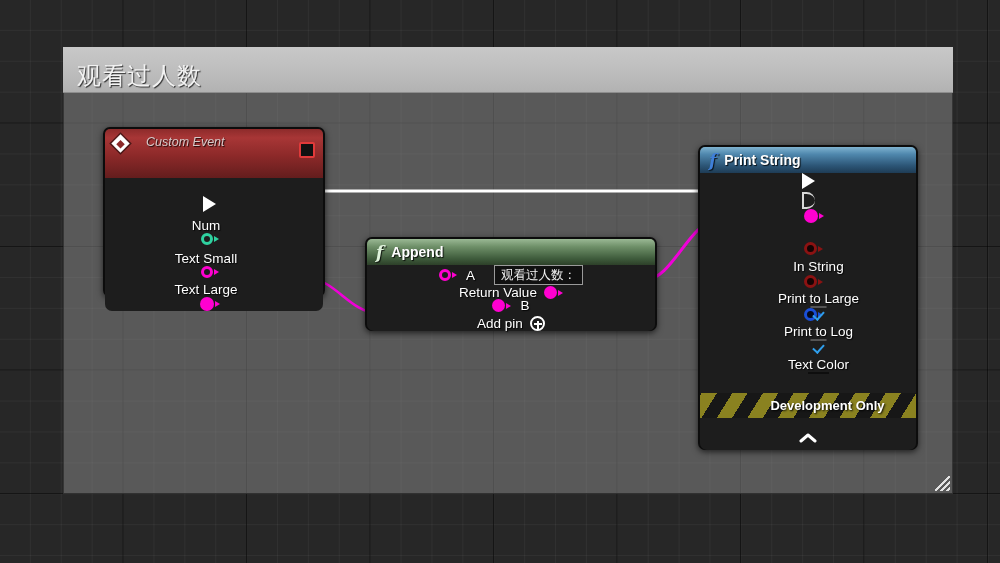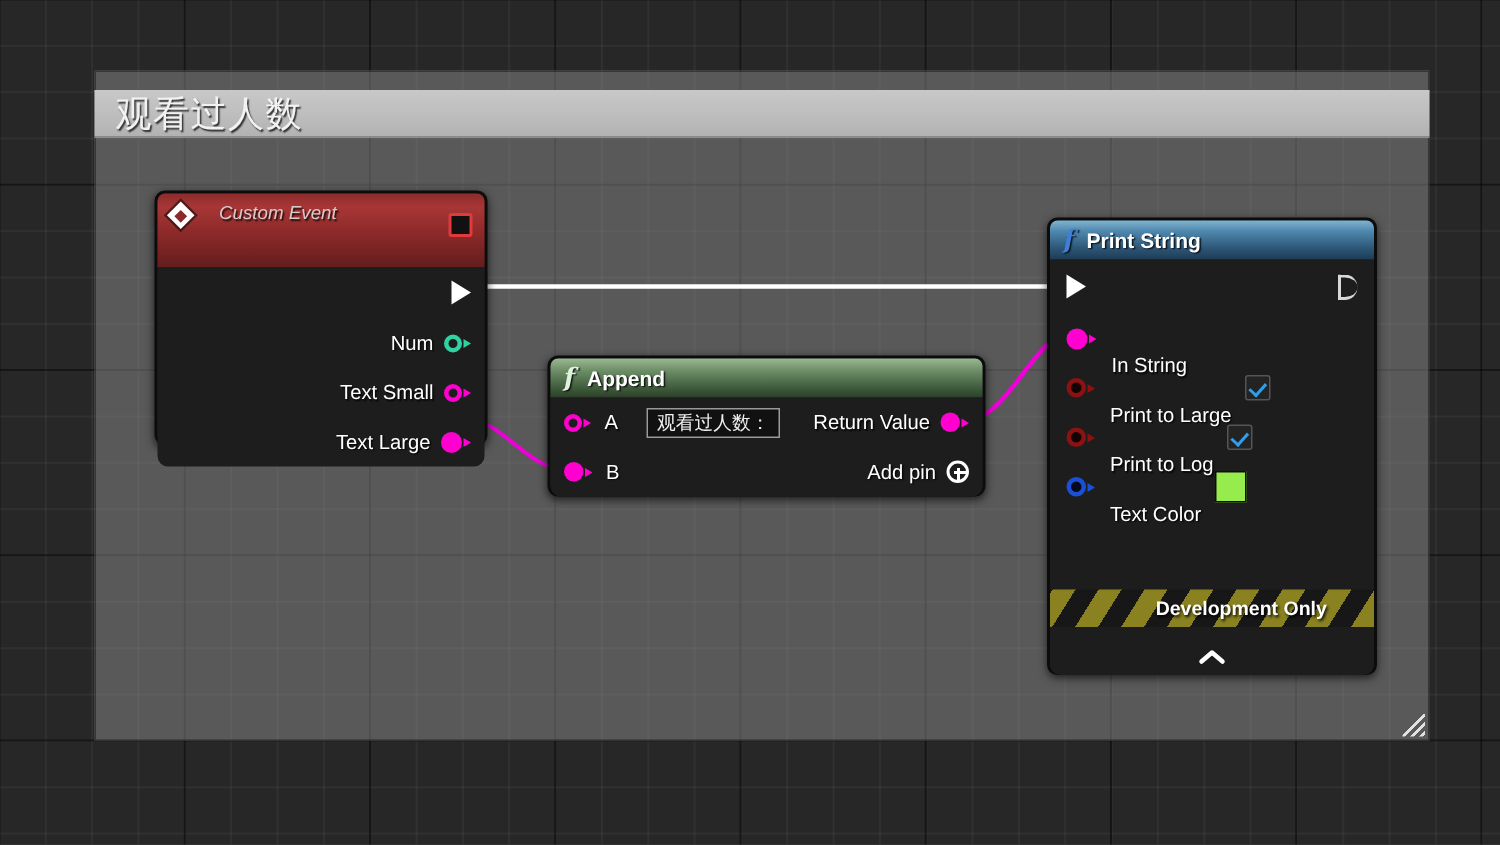--- a/index.html
+++ b/index.html
@@ -20,24 +20,24 @@
     background-position:-1px -1px,-1px -1px,-1px -1px,-1px -1px;
   }
 
   
   #comment{
     position:absolute;left:63px;top:47px;width:890px;height:447px;
     background:rgba(150,150,150,.45);
     box-shadow:0 0 0 1px rgba(20,20,20,.5) inset;
   }
   #comment-title{
-    position:absolute;left:0;top:13px;width:100%;height:32px;
+    position:absolute;left:0;top:0;width:100%;height:46px;
     background:linear-gradient(to bottom,#c8c8c8 0%,#bdbdbd 55%,#b2b2b2 100%);
     border-bottom:1px solid #8d8d8d;
-    display:flex;align-items:center;
+    display:flex;align-items:flex-end;
     box-sizing:border-box;padding:0 14px;
   }
   #comment-title span{
     font-size:24px;color:#f2f2f2;letter-spacing:1px;
     text-shadow:1px 1px 1px rgba(0,0,0,.75);
     font-family:"DejaVu Sans","Liberation Sans",sans-serif;
   }
   #comment-grip{
     position:absolute;right:3px;bottom:3px;width:15px;height:15px;
     background:
@@ -52,21 +52,21 @@
   
   .node{position:absolute;border-radius:7px;box-sizing:border-box;
         box-shadow:0 2px 6px rgba(0,0,0,.65);}
   .node-body{background:#1d1d1d;border-radius:0 0 7px 7px;}
   .nhdr{display:flex;align-items:center;box-sizing:border-box;}
   .nhdr .ntitle{font-size:14px;font-weight:bold;color:#ffffff;
        text-shadow:1px 1px 1px rgba(0,0,0,.85);}
   .ficon{font-family:"DejaVu Serif","Liberation Serif",serif;font-style:italic;
        font-size:17px;font-weight:bold;margin-right:8px;text-shadow:1px 1px 1px rgba(0,0,0,.8);}
 
-  .row{display:flex;align-items:center;height:33px;box-sizing:border-box;}
+  .row{display:flex;align-items:center;height:33px;box-sizing:border-box;flex-direction:column;}
   .lbl{font-size:13.5px;color:#ffffff;text-shadow:1px 1px 1px rgba(0,0,0,.85);white-space:nowrap;}
 
   
   .pin{width:12px;height:12px;border-radius:50%;box-sizing:border-box;flex:0 0 auto;}
   .pin.hollow{background:transparent;border:3px solid currentColor;}
   .pin.solid{background:currentColor;border:0;}
   .arr{width:0;height:0;border-left:5px solid currentColor;
        border-top:3.5px solid transparent;border-bottom:3.5px solid transparent;
        margin-left:1px;flex:0 0 auto;}
   .pinwrap{display:flex;align-items:center;flex:0 0 auto;}

